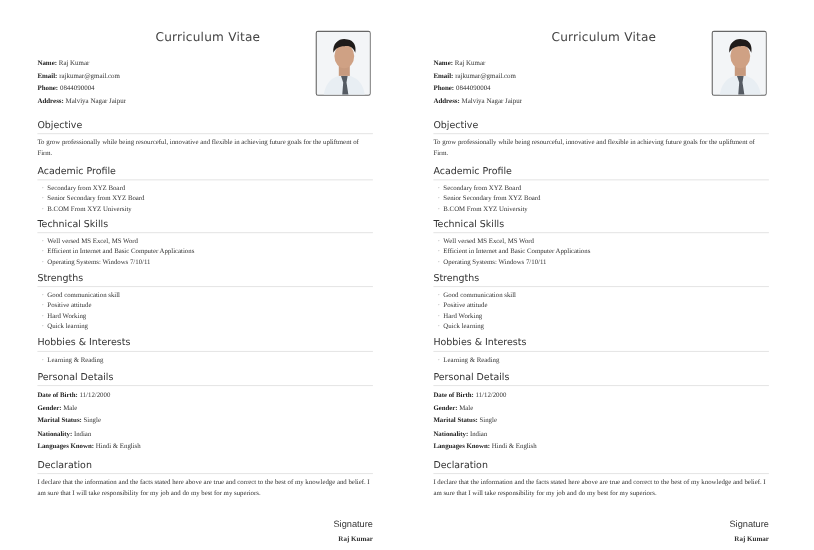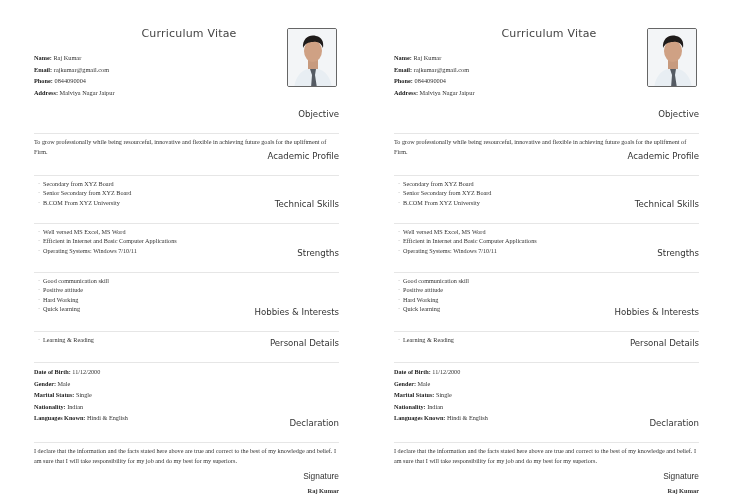--- a/index.html
+++ b/index.html
@@ -9,22 +9,22 @@
   .page.left { left: 0; }
   .page.right { left: 360px; }
   .content { position: absolute; left: 34px; width: 310px; top: 0; }
   .title { position: absolute; top: 15px; left: 0; width: 310px; text-align: center; padding-right: 0;
            font-family: "DejaVu Sans", sans-serif; font-size: 11px; color: #444; letter-spacing: 0.2px; }
   .photo { position: absolute; left: 253px; top: 16px; width: 50px; height: 59px;
            border: 1.5px solid #666; border-radius: 2px; overflow: hidden; background: #f4f6f8; }
   .contact { position: absolute; top: 40px; left: 0; font-size: 6.3px; line-height: 11.7px; color: #333; }
   .contact b { color: #222; }
   .section { position: absolute; left: 0; width: 305px; }
-  .sec-h { font-family: "DejaVu Sans", sans-serif; font-size: 8.6px; color: #333; padding-bottom: 14px;
-           border-bottom: 1px solid #e6e6e6; margin-bottom: 3px; text-align: right; }
+  .sec-h { font-family: "DejaVu Sans", sans-serif; font-size: 8.6px; color: #333; padding-bottom: 2px;
+           border-bottom: 1px solid #e6e6e6; margin-bottom: 3px; }
   .sec-p { font-size: 6.2px; line-height: 9.6px; color: #333; }
   .sec-ul { list-style: none; padding-left: 4px; font-size: 6.2px; line-height: 9.3px; color: #333; }
   .sec-ul li::before { content: "\00B7"; color: #888; margin-right: 3px; }
   .kv { font-size: 6.2px; line-height: 11.5px; color: #333; }
   .kv b { color: #222; }
   .sig { position: absolute; left: 0; width: 305px; text-align: right; }
   .sig-h { font-family: Liberation Sans, sans-serif; font-size: 8.4px; color: #333; }
   .sig-n { font-size: 6.4px; font-weight: bold; color: #333; margin-top: 6px; }
 </style>
 </head>

